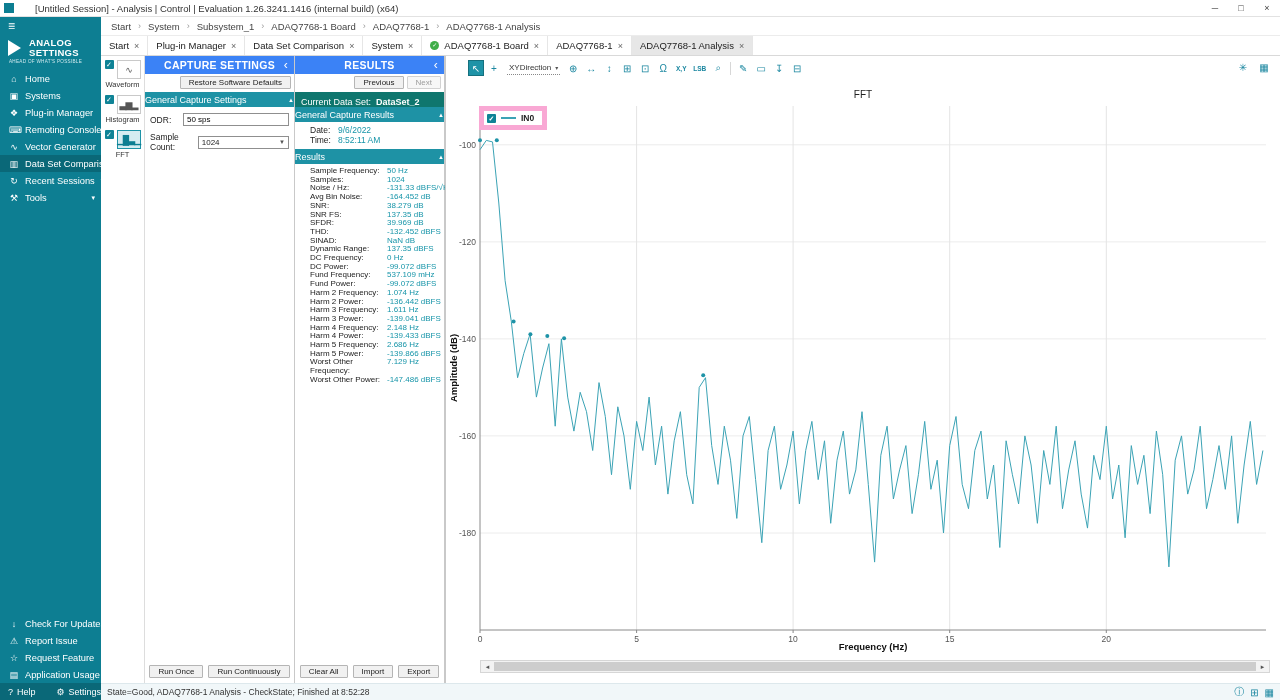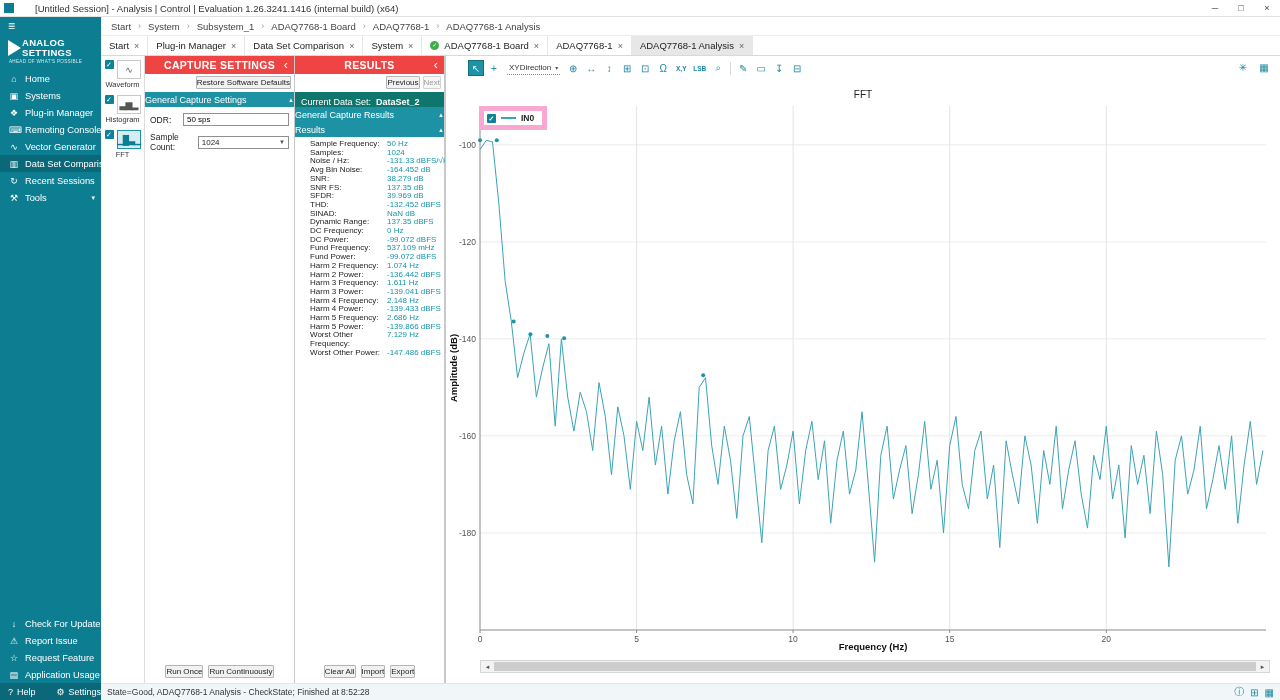--- a/index.html
+++ b/index.html
@@ -10,21 +10,21 @@
   
   .titlebar { position:absolute; left:0; top:0; width:100%; height:17px; background:#ffffff; border-bottom:1px solid #e2e2e2; display:flex; align-items:center; }
   .app-icon { width:10px; height:10px; background:#0d7e92; margin:0 5px 0 4px; }
   .title-text { font-size:9.5px; color:#333;padding-left:16px; }
   .win-controls { margin-left:auto; display:flex; height:100%; }
   .win-btn { width:26px; display:flex; align-items:center; justify-content:center; font-size:9px; color:#444; }
 
   
   .sidebar { position:absolute; left:0; top:17px; width:101px; bottom:0; background:#0d7e92; color:#fff; display:flex; flex-direction:column; }
   .hamburger { height:18px; display:flex; align-items:center; padding-left:8px; font-size:12px; cursor:pointer; }
-  .brand { display:flex; align-items:center; gap:1px; padding:3px 0 1px 8px; }
+  .brand { display:flex; align-items:center; gap:8px; padding:3px 0 1px 8px; }
   .brand-tri { width:0; height:0; border-left:13px solid #ffffff; border-top:8px solid transparent; border-bottom:8px solid transparent; }
   .brand-text { font-weight:bold; font-size:9.5px; line-height:9.5px; letter-spacing:.3px; }
   .tagline { font-size:4.6px; letter-spacing:.3px; color:#cfe9ee; padding:1px 0 6px 9px; }
   .side-menu { display:flex; flex-direction:column; }
   .side-item { height:17px; display:flex; align-items:center; gap:6px; padding:0 6px 0 9px; font-size:9.3px; cursor:pointer; white-space:nowrap; }
   .side-item.active { background:#0a6878; }
   .side-item .ic { width:10px; text-align:center; font-size:9px; flex:none; }
   .side-item .chev { margin-left:auto; font-size:7px; }
   .side-spacer { flex:1; }
   .side-bottom { height:17px; background:#0a6878; display:flex; align-items:center; font-size:9px; }
@@ -44,23 +44,23 @@
   .strip { position:absolute; left:101px; top:56px; width:44px; bottom:17px; background:#fff; border-right:1px solid #ddd; padding-top:4px; }
   .group { text-align:center; margin-bottom:6px; }
   .grow { display:flex; align-items:flex-start; justify-content:center; gap:3px; }
   .cb { width:9px; height:9px; background:#0f8396; color:#fff; font-size:7px; line-height:9px; text-align:center; border-radius:1px; cursor:pointer; flex:none; }
   .iconbox { width:24px; height:19px; border:1px solid #c9c9c9; background:#fff; display:flex; align-items:center; justify-content:center; font-size:9px; color:#555; cursor:pointer; letter-spacing:-1px; }
   .iconbox.selected { border-color:#1e93a7; background:#d5ecf1; color:#0d7e92; }
   .glabel { font-size:7.5px; color:#333; margin-top:1px; }
 
   
   .panel { position:absolute; top:56px; bottom:17px; background:#fff; border-right:1px solid #c9c9c9; display:flex; flex-direction:column; }
-  .phead { height:18px; background:#ef4444; color:#fff; font-weight:bold; font-size:10.5px; display:flex; align-items:center; justify-content:center; position:relative; flex:none; letter-spacing:.3px; }
+  .phead { height:18px; background:#3b82f6; color:#fff; font-weight:bold; font-size:10.5px; display:flex; align-items:center; justify-content:center; position:relative; flex:none; letter-spacing:.3px; }
   .phead .collapse { position:absolute; right:6px; font-weight:normal; font-size:12px; cursor:pointer; }
-  .btn { background:#f1f1f1; border:1px solid #b5b5b5; font-size:8px; padding:1px 0; color:#222; cursor:pointer; border-radius:1px; font-family:"Liberation Sans",sans-serif; }
+  .btn { background:#f1f1f1; border:1px solid #b5b5b5; font-size:8px; padding:1px 8px; color:#222; cursor:pointer; border-radius:1px; font-family:"Liberation Sans",sans-serif; }
   .btn.disabled { color:#9d9d9d; border-color:#d2d2d2; background:#f7f7f7; }
   .section-bar { height:15px; background:#1e92a5; color:#fff; font-size:9px; display:flex; align-items:center; justify-content:space-between; padding:0 0; flex:none; }
   .section-bar .chevu { font-size:6px; cursor:pointer; }
 
   
   .capture { left:145px; width:150px; }
   .restore-row { display:flex; justify-content:flex-end; padding:2px 3px 3px; flex:none; }
   .form { padding:6px 5px; display:flex; flex-direction:column; gap:6px; }
   .frow { display:flex; align-items:center; justify-content:space-between; font-size:8.5px; }
   .txt { width:106px; height:13px; border:1px solid #8f8f8f; font-size:8px; padding:0 3px; font-family:"Liberation Sans",sans-serif; }
@@ -304,20 +304,30 @@
       <button class="btn">Previous</button>
       <button class="btn disabled">Next</button>
     </div>
     <div class="dataset-bar">
       <span>Current Data Set:</span>
       <span style="font-weight:bold">DataSet_2</span>
     </div>
     <div class="section-bar">
       <span>General Capture Results</span>
       <span class="chevu">▲</span>
+    </div>
+    <div class="kv">
+      <div class="kv-row">
+        <span class="kv-label">Date:</span>
+        <span class="kv-val">9/6/2022</span>
+      </div>
+      <div class="kv-row">
+        <span class="kv-label">Time:</span>
+        <span class="kv-val">8:52:11 AM</span>
+      </div>
     </div>
     <div class="section-bar">
       <span>Results</span>
       <span class="chevu">▲</span>
     </div>
     <div class="results-list">
         <div class="r-row">
           <span class="r-label">Sample Frequency:</span>
           <span class="r-val">50 Hz</span>
         </div>

